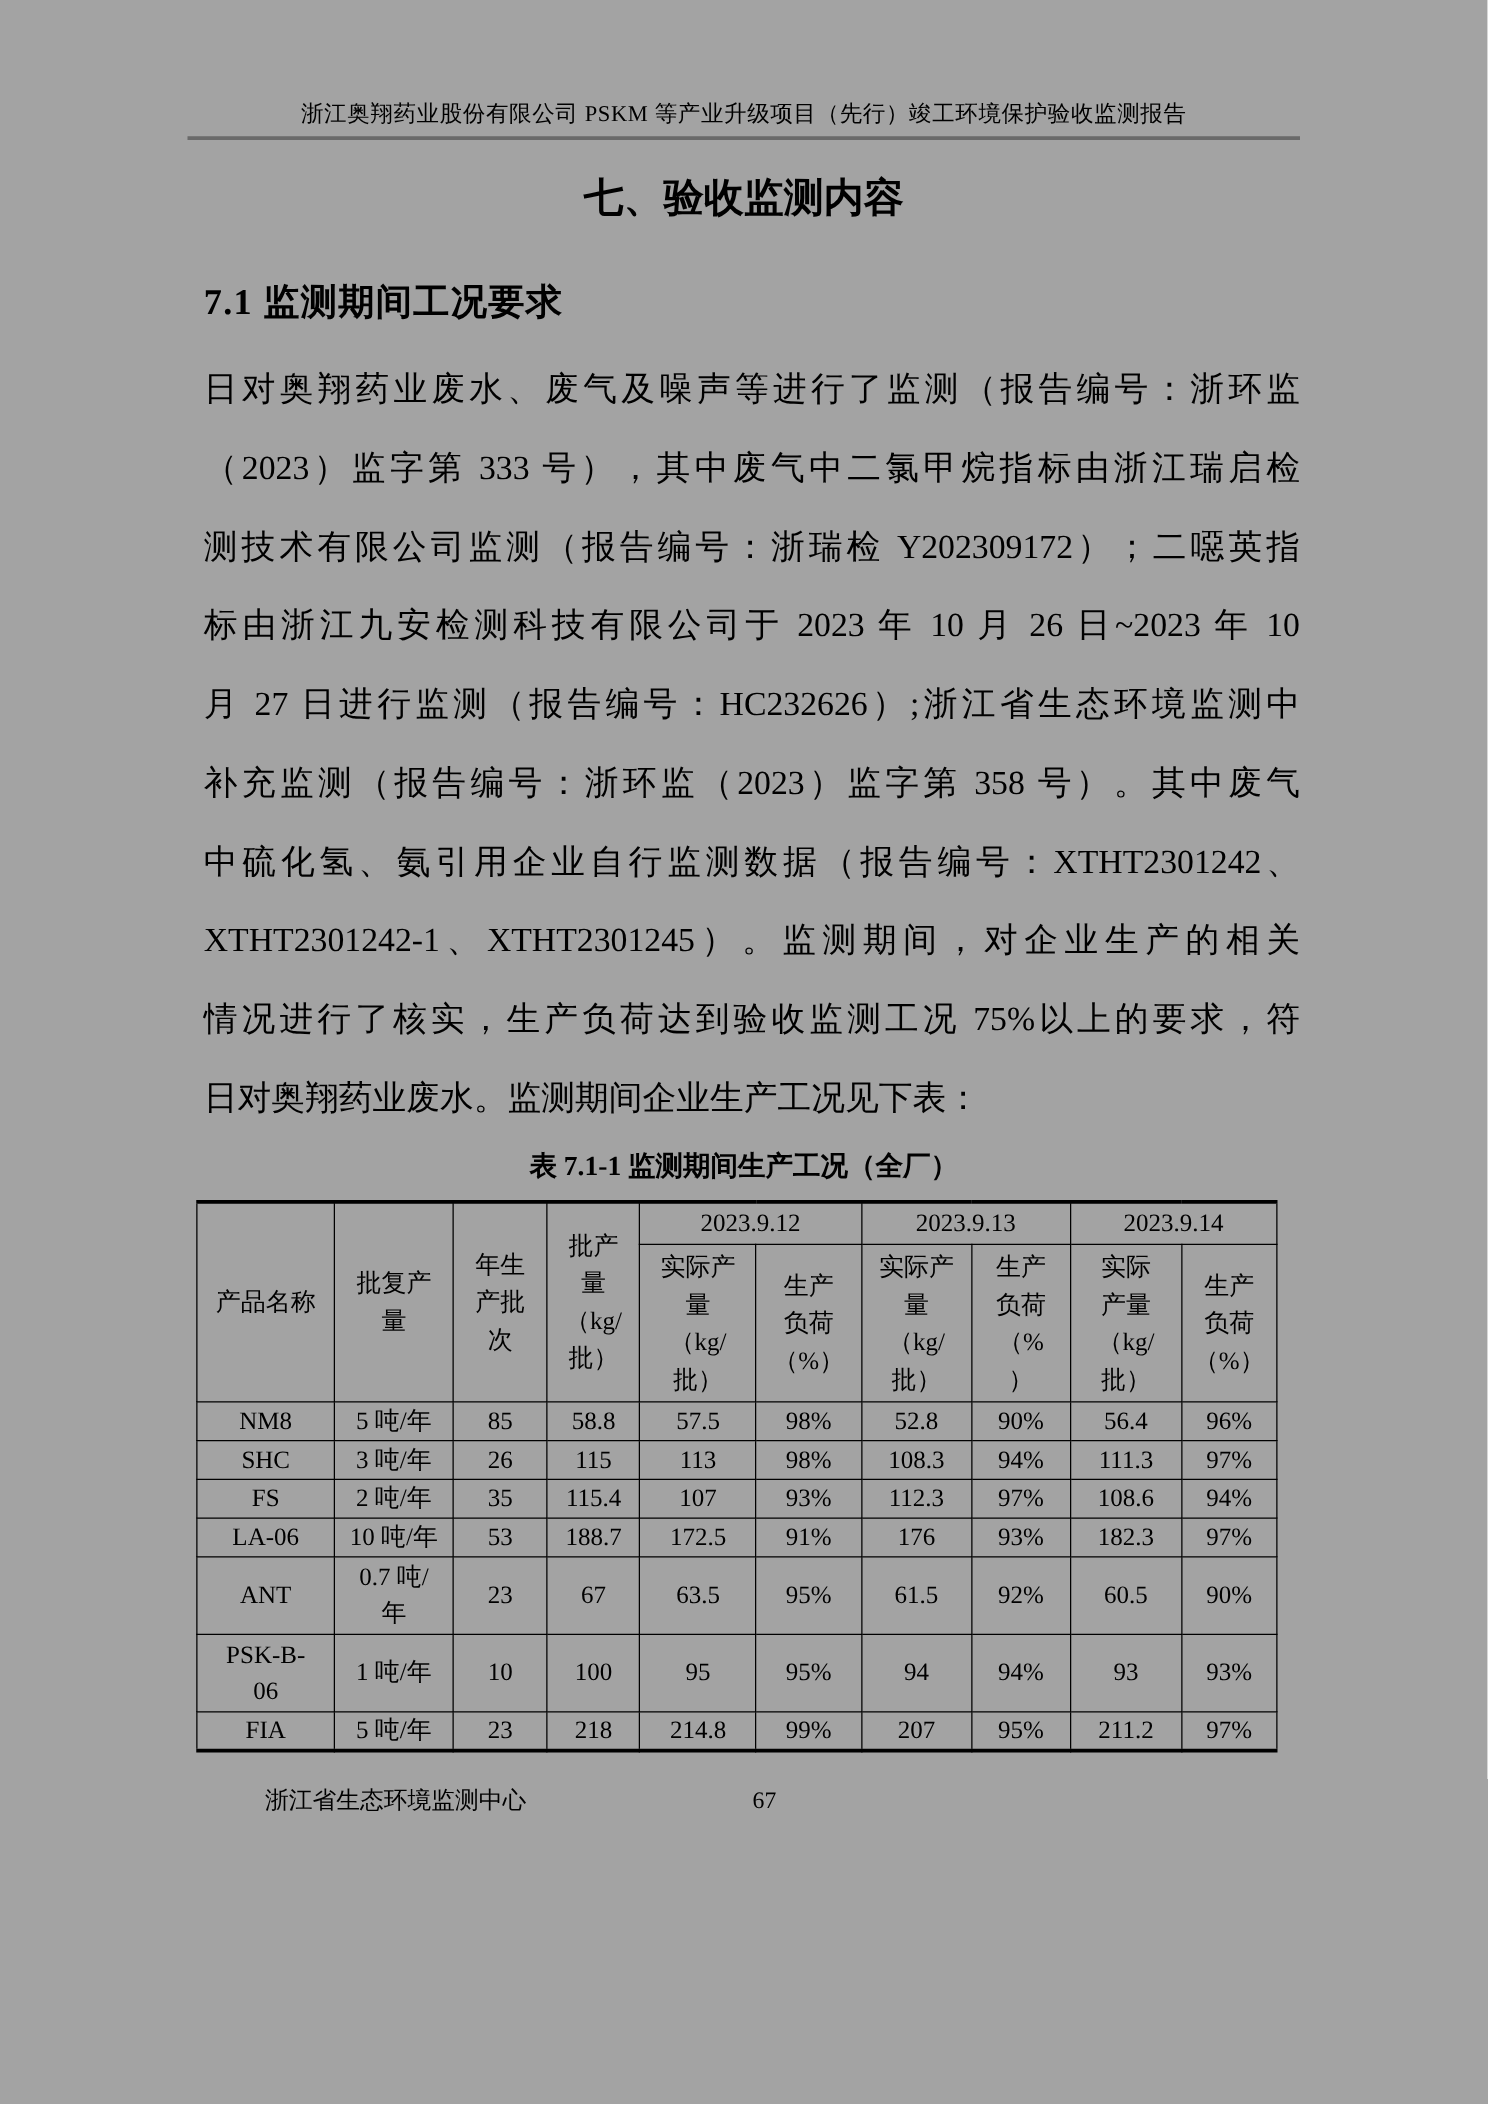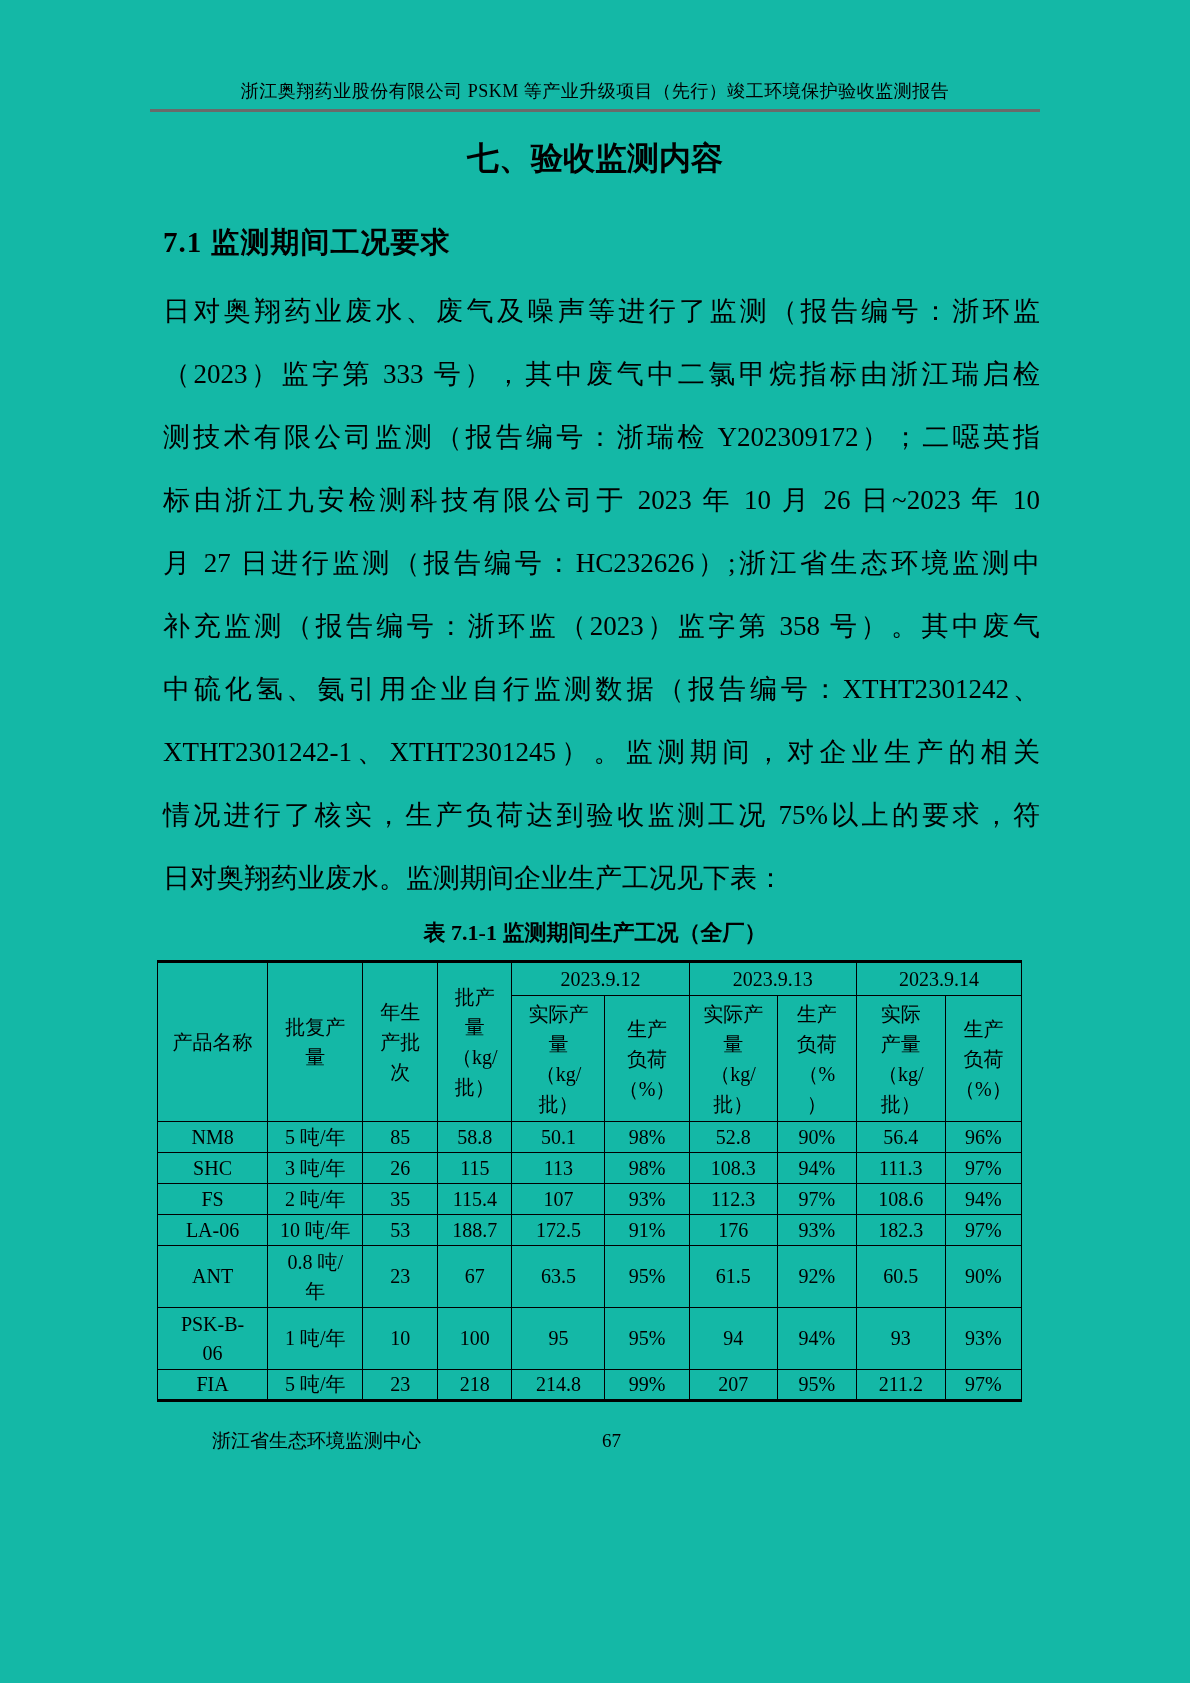--- a/index.html
+++ b/index.html
@@ -2,21 +2,21 @@
 <html lang="zh"><head>
 <meta charset="utf-8">
 <style>
   * { margin: 0; padding: 0; box-sizing: border-box; }
   html, body { background: #ffffff; }
   body {
     width: 1190px; height: 1683px;
     font-family: "Liberation Serif", "DejaVu Serif", serif;
     color: #000000;
   }
-  .page { width: 1190px; height: 1683px; background: #14b8a6; overflow: hidden; position: relative; }
+  .page { width: 1190px; height: 1683px; background: #a3a3a3; overflow: hidden; position: relative; }
   .content { padding: 78px 150px 0 150px; }
 
   .doc-header { text-align: center; font-size: 18px; line-height: 26px; letter-spacing: 0.5px; }
   .header-rule { margin-top: 5px; height: 3px; background: #6a6a6a; }
 
   .chapter-title { margin-top: 24px; text-align: center; font-size: 32px; font-weight: bold; line-height: 44px; }
   .section-heading { margin-top: 42px; margin-left: 13px; font-size: 29px; font-weight: bold; line-height: 40px; letter-spacing: 1px; }
 
   .paragraph { margin-top: 18px; margin-left: 13px; width: 877px; }
   .para-line {
@@ -131,21 +131,21 @@
 负荷
 （%）</th>
         </tr>
       </thead>
       <tbody>
         <tr>
           <td>NM8</td>
           <td>5 吨/年</td>
           <td>85</td>
           <td>58.8</td>
-          <td>50.1</td>
+          <td>57.5</td>
           <td>98%</td>
           <td>52.8</td>
           <td>90%</td>
           <td>56.4</td>
           <td>96%</td>
         </tr>
         <tr>
           <td>SHC</td>
           <td>3 吨/年</td>
           <td>26</td>
@@ -176,21 +176,21 @@
           <td>188.7</td>
           <td>172.5</td>
           <td>91%</td>
           <td>176</td>
           <td>93%</td>
           <td>182.3</td>
           <td>97%</td>
         </tr>
         <tr class="tall">
           <td>ANT</td>
-          <td>0.8 吨/
+          <td>0.7 吨/
 年</td>
           <td>23</td>
           <td>67</td>
           <td>63.5</td>
           <td>95%</td>
           <td>61.5</td>
           <td>92%</td>
           <td>60.5</td>
           <td>90%</td>
         </tr>

